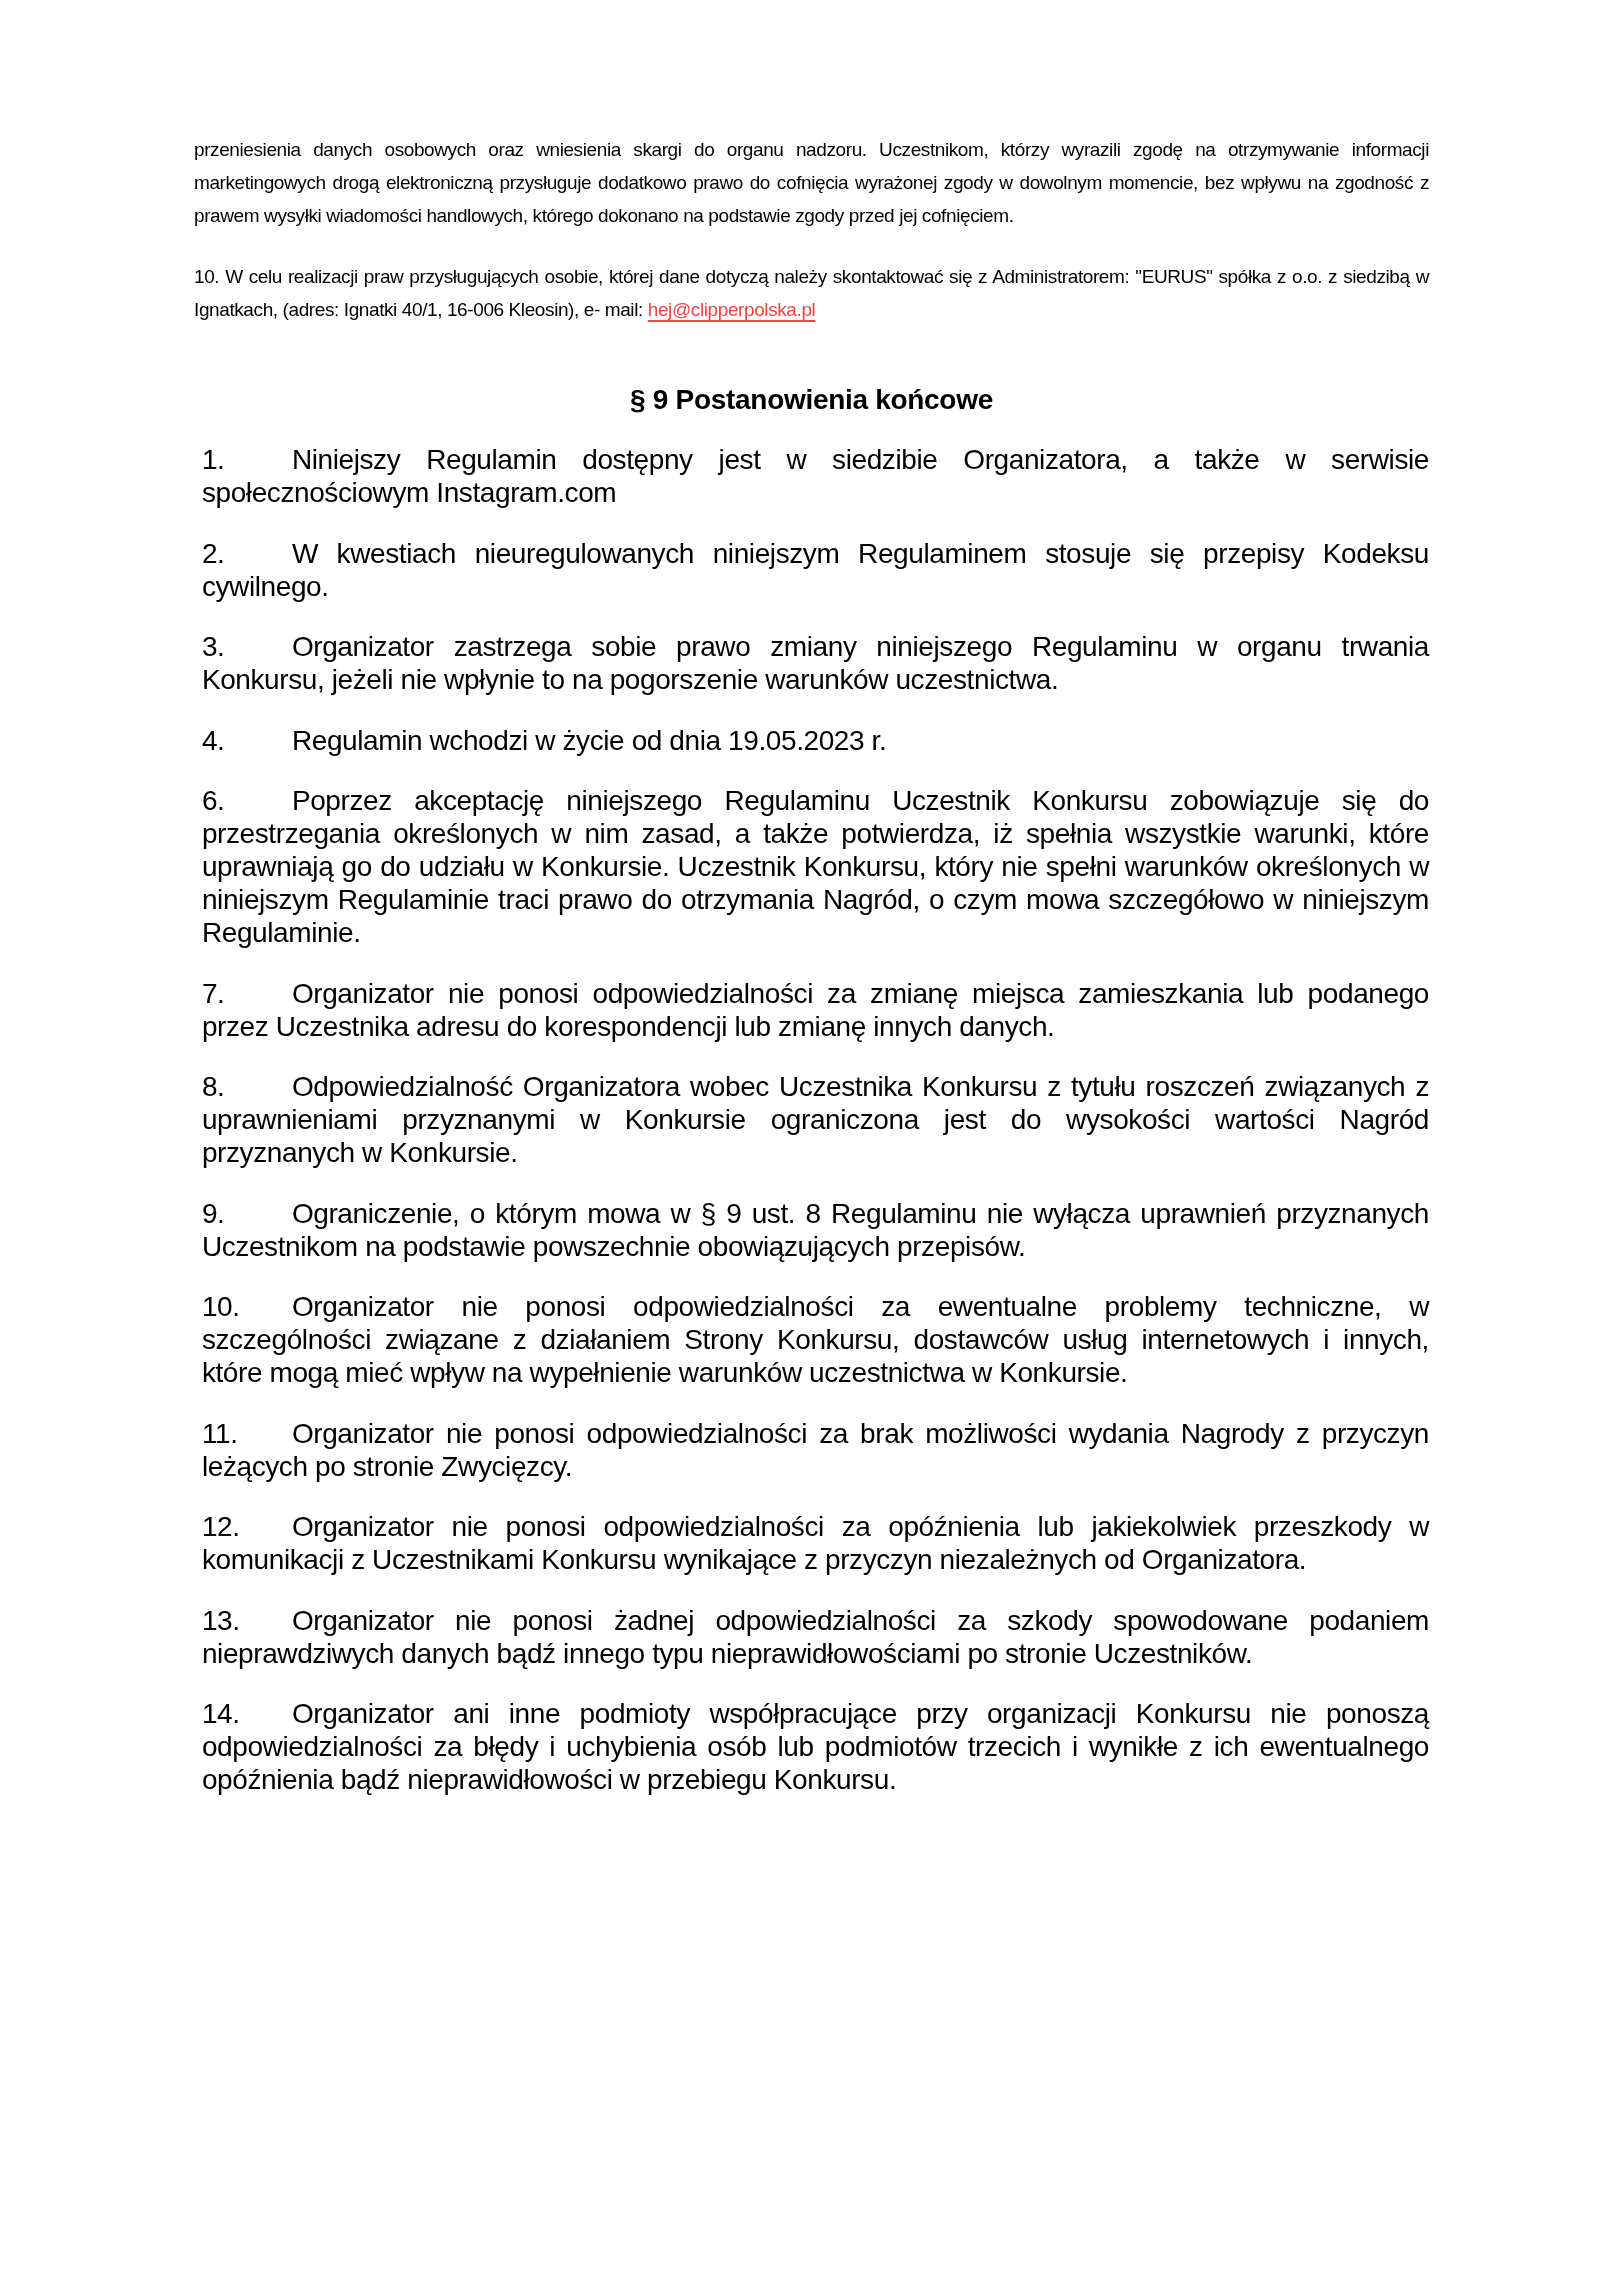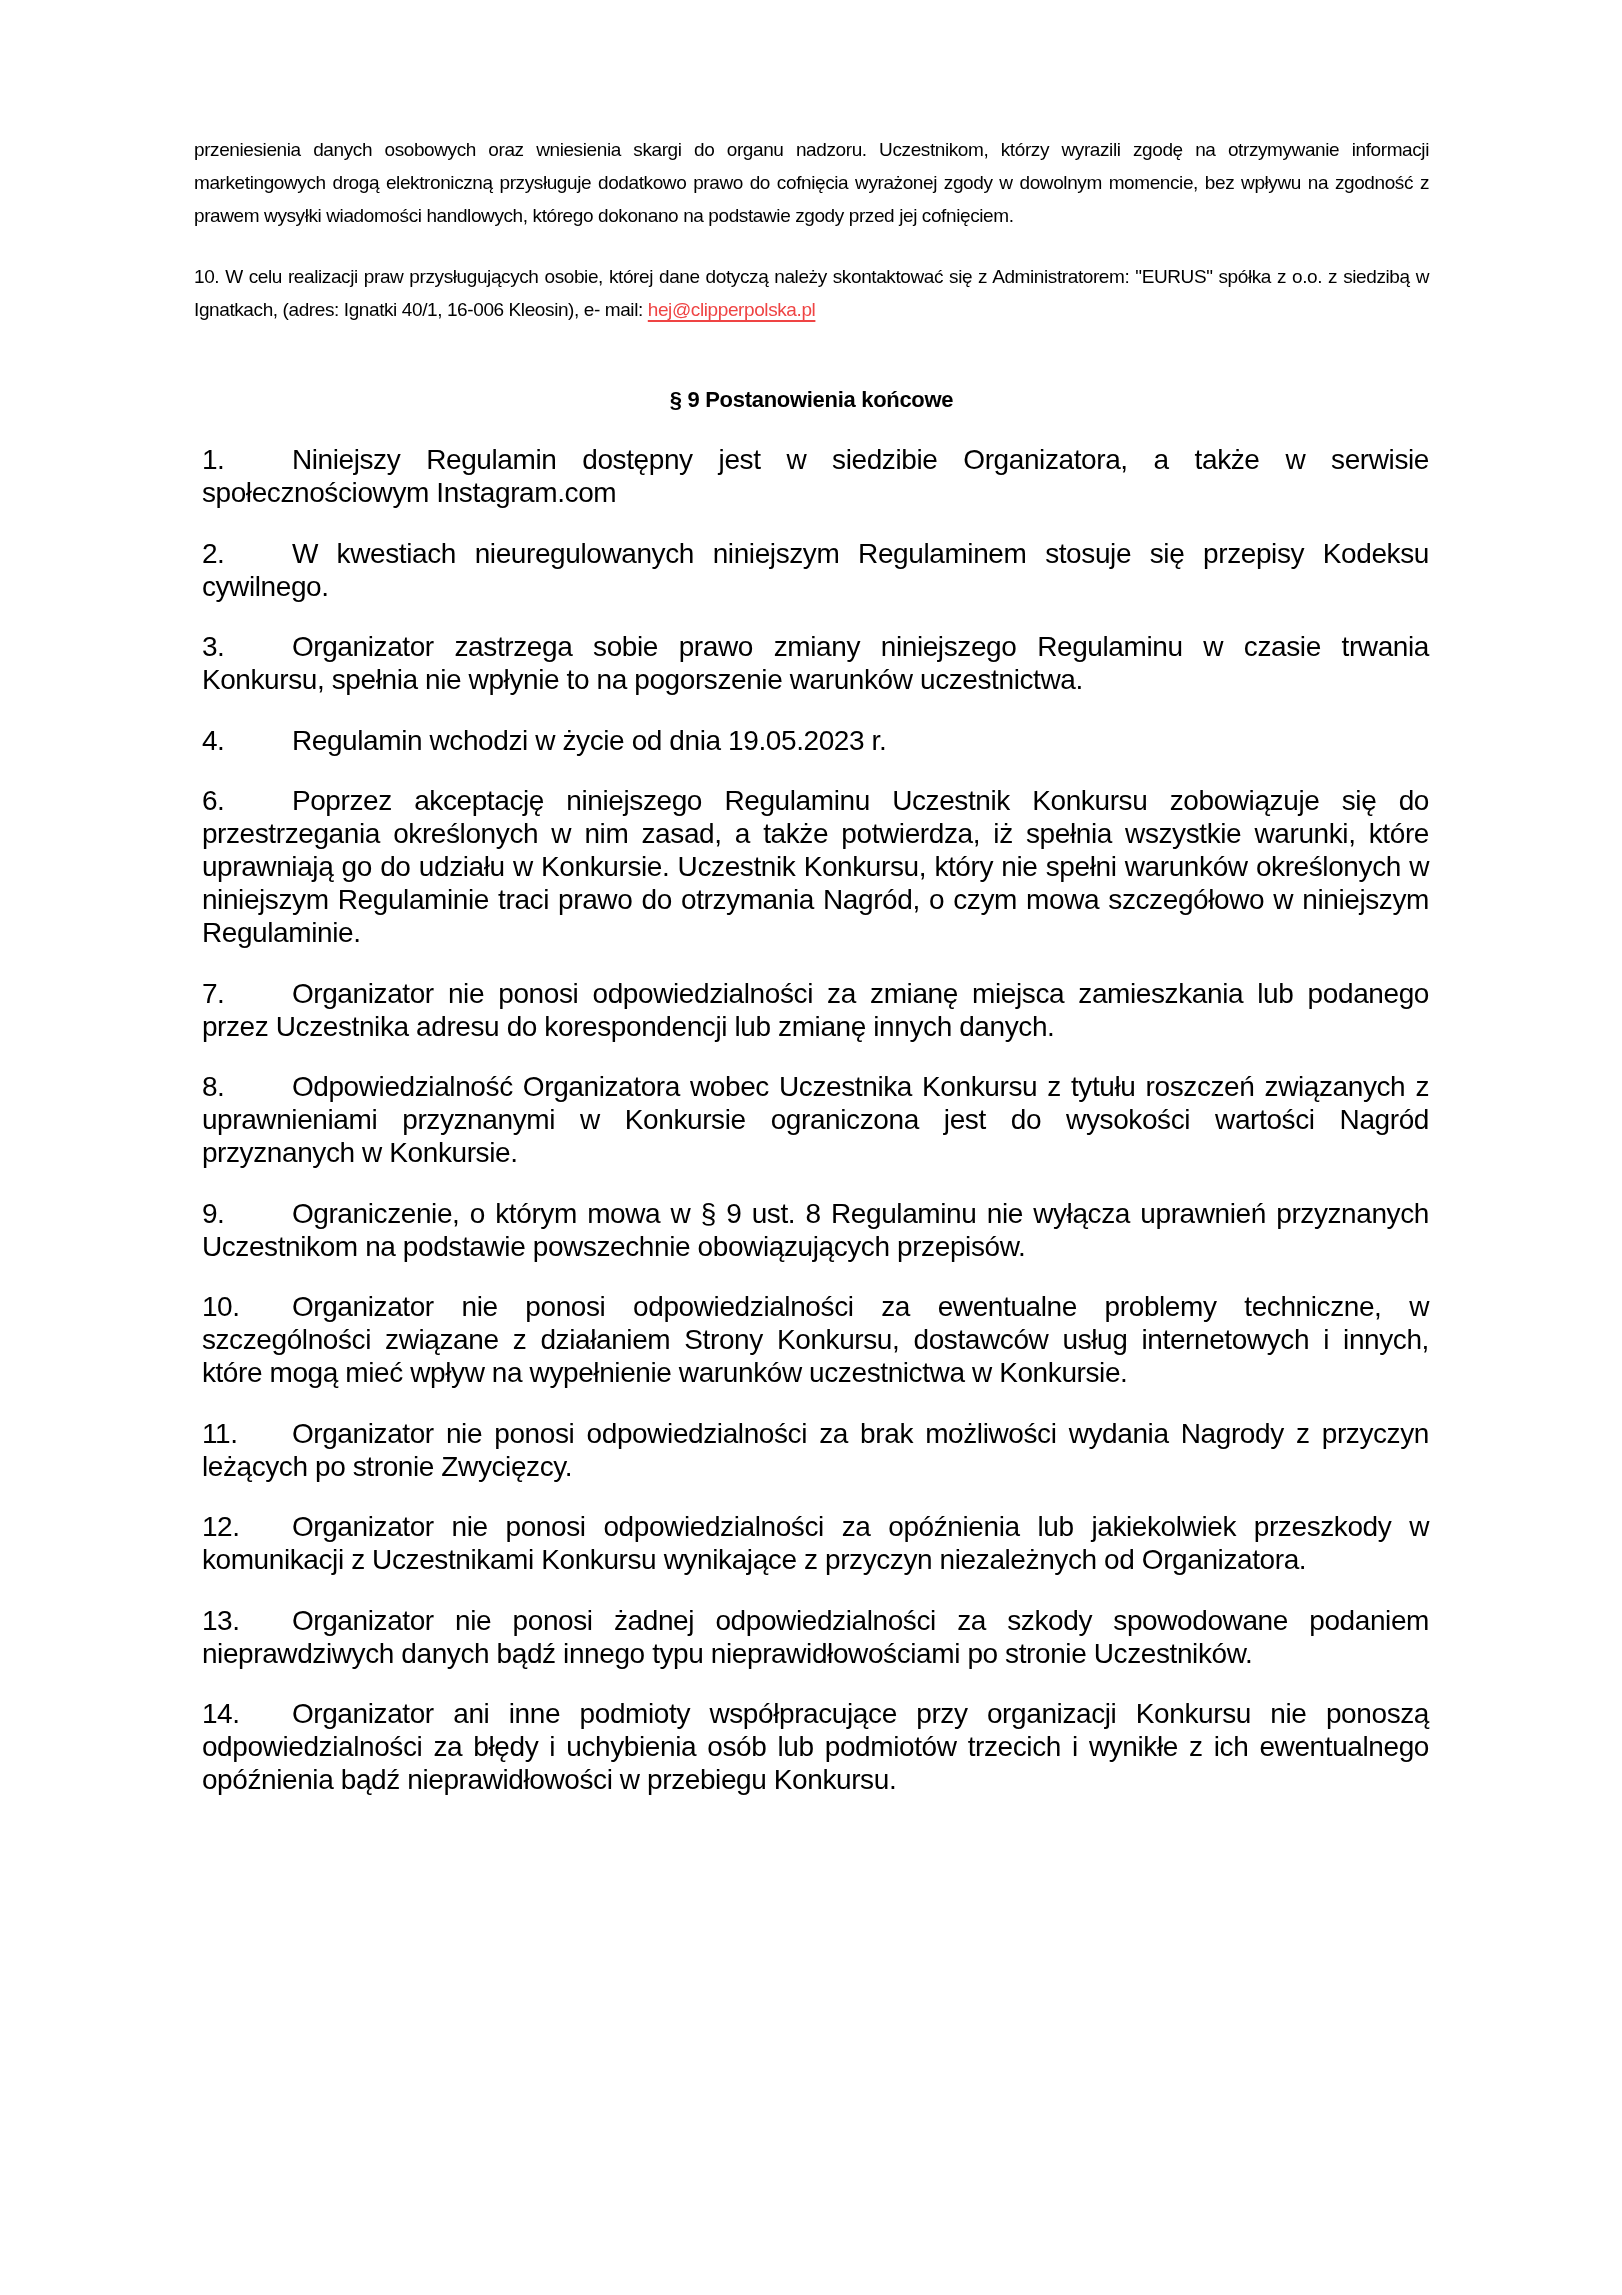--- a/index.html
+++ b/index.html
@@ -29,21 +29,21 @@
       letter-spacing: -0.4px;
       word-spacing: 0px;
     }
     .link {
       color: #ef4444;
       text-decoration: underline;
       text-decoration-thickness: 2px;
       text-underline-offset: 3.9px;
     }
     .heading {
-      font-size: 22px;
+      font-size: 28px;
       line-height: 33px;
       font-weight: bold;
       text-align: center;
       margin: 57px 0 27.5px 0;
       letter-spacing: -0.3px;
     }
     .list-item {
       font-size: 28px;
       line-height: 33px;
       text-align: justify;
@@ -62,21 +62,21 @@
 
   <p class="para">przeniesienia danych osobowych oraz wniesienia skargi do organu nadzoru. Uczestnikom, którzy wyrazili zgodę na otrzymywanie informacji marketingowych drogą elektroniczną przysługuje dodatkowo prawo do cofnięcia wyrażonej zgody w dowolnym momencie, bez wpływu na zgodność z prawem wysyłki wiadomości handlowych, którego dokonano na podstawie zgody przed jej cofnięciem.</p>
 
   <p class="para"><span>10. W celu realizacji praw przysługujących osobie, której dane dotyczą należy skontaktować się z Administratorem: "EURUS" spółka z o.o. z siedzibą w Ignatkach, (adres: Ignatki 40/1, 16-006 Kleosin), e- mail: </span><a class="link">hej@clipperpolska.pl</a></p>
 
   <h2 class="heading">§ 9 Postanowienia końcowe</h2>
 
   <div>
     <p class="list-item"><span class="num">1.</span><span>Niniejszy Regulamin dostępny jest w siedzibie Organizatora, a także w serwisie społecznościowym Instagram.com</span></p>
     <p class="list-item"><span class="num">2.</span><span>W kwestiach nieuregulowanych niniejszym Regulaminem stosuje się przepisy Kodeksu cywilnego.</span></p>
-    <p class="list-item"><span class="num">3.</span><span>Organizator zastrzega sobie prawo zmiany niniejszego Regulaminu w czasie trwania Konkursu, spełnia nie wpłynie to na pogorszenie warunków uczestnictwa.</span></p>
+    <p class="list-item"><span class="num">3.</span><span>Organizator zastrzega sobie prawo zmiany niniejszego Regulaminu w organu trwania Konkursu, jeżeli nie wpłynie to na pogorszenie warunków uczestnictwa.</span></p>
     <p class="list-item"><span class="num">4.</span><span>Regulamin wchodzi w życie od dnia 19.05.2023 r.</span></p>
     <p class="list-item"><span class="num">6.</span><span>Poprzez akceptację niniejszego Regulaminu Uczestnik Konkursu zobowiązuje się do przestrzegania określonych w nim zasad, a także potwierdza, iż spełnia wszystkie warunki, które uprawniają go do udziału w Konkursie. Uczestnik Konkursu, który nie spełni warunków określonych w niniejszym Regulaminie traci prawo do otrzymania Nagród, o czym mowa szczegółowo w niniejszym Regulaminie.</span></p>
     <p class="list-item"><span class="num">7.</span><span>Organizator nie ponosi odpowiedzialności za zmianę miejsca zamieszkania lub podanego przez Uczestnika adresu do korespondencji lub zmianę innych danych.</span></p>
     <p class="list-item"><span class="num">8.</span><span>Odpowiedzialność Organizatora wobec Uczestnika Konkursu z tytułu roszczeń związanych z uprawnieniami przyznanymi w Konkursie ograniczona jest do wysokości wartości Nagród przyznanych w Konkursie.</span></p>
     <p class="list-item"><span class="num">9.</span><span>Ograniczenie, o którym mowa w § 9 ust. 8 Regulaminu nie wyłącza uprawnień przyznanych Uczestnikom na podstawie powszechnie obowiązujących przepisów.</span></p>
     <p class="list-item"><span class="num">10.</span><span>Organizator nie ponosi odpowiedzialności za ewentualne problemy techniczne, w szczególności związane z działaniem Strony Konkursu, dostawców usług internetowych i innych, które mogą mieć wpływ na wypełnienie warunków uczestnictwa w Konkursie.</span></p>
     <p class="list-item"><span class="num">11.</span><span>Organizator nie ponosi odpowiedzialności za brak możliwości wydania Nagrody z przyczyn leżących po stronie Zwycięzcy.</span></p>
     <p class="list-item"><span class="num">12.</span><span>Organizator nie ponosi odpowiedzialności za opóźnienia lub jakiekolwiek przeszkody w komunikacji z Uczestnikami Konkursu wynikające z przyczyn niezależnych od Organizatora.</span></p>
     <p class="list-item"><span class="num">13.</span><span>Organizator nie ponosi żadnej odpowiedzialności za szkody spowodowane podaniem nieprawdziwych danych bądź innego typu nieprawidłowościami po stronie Uczestników.</span></p>
     <p class="list-item"><span class="num">14.</span><span>Organizator ani inne podmioty współpracujące przy organizacji Konkursu nie ponoszą odpowiedzialności za błędy i uchybienia osób lub podmiotów trzecich i wynikłe z ich ewentualnego opóźnienia bądź nieprawidłowości w przebiegu Konkursu.</span></p>

